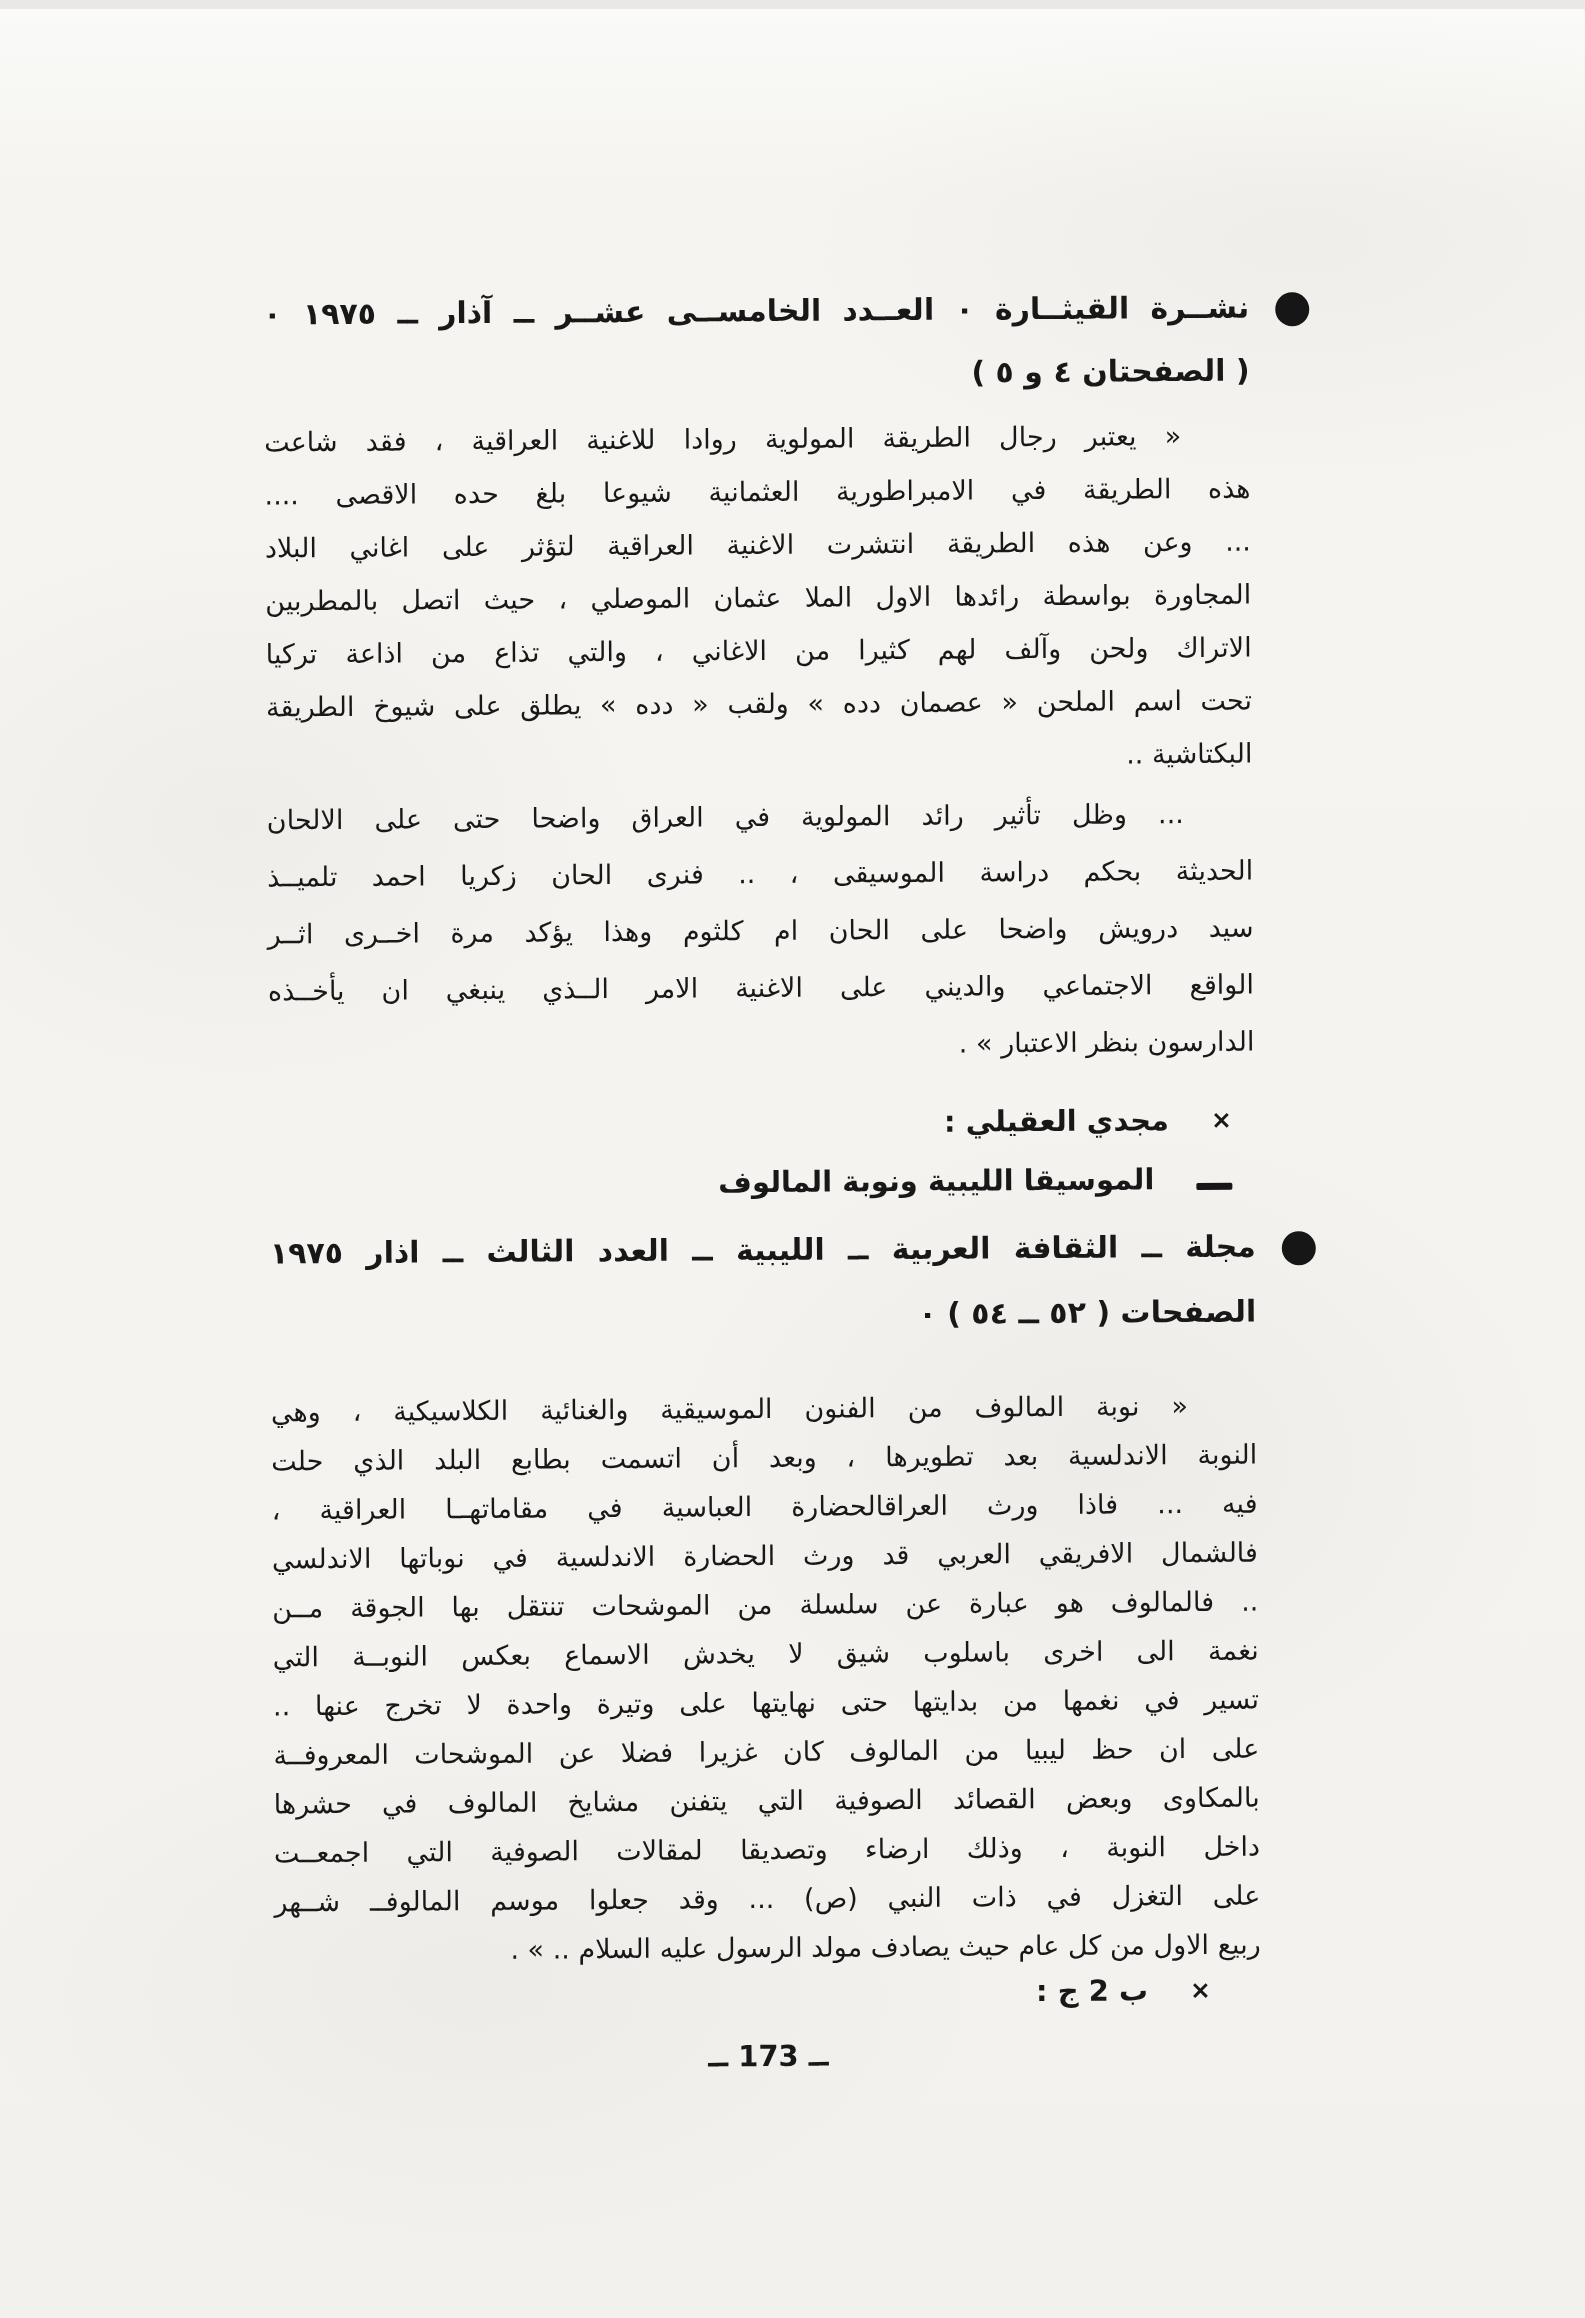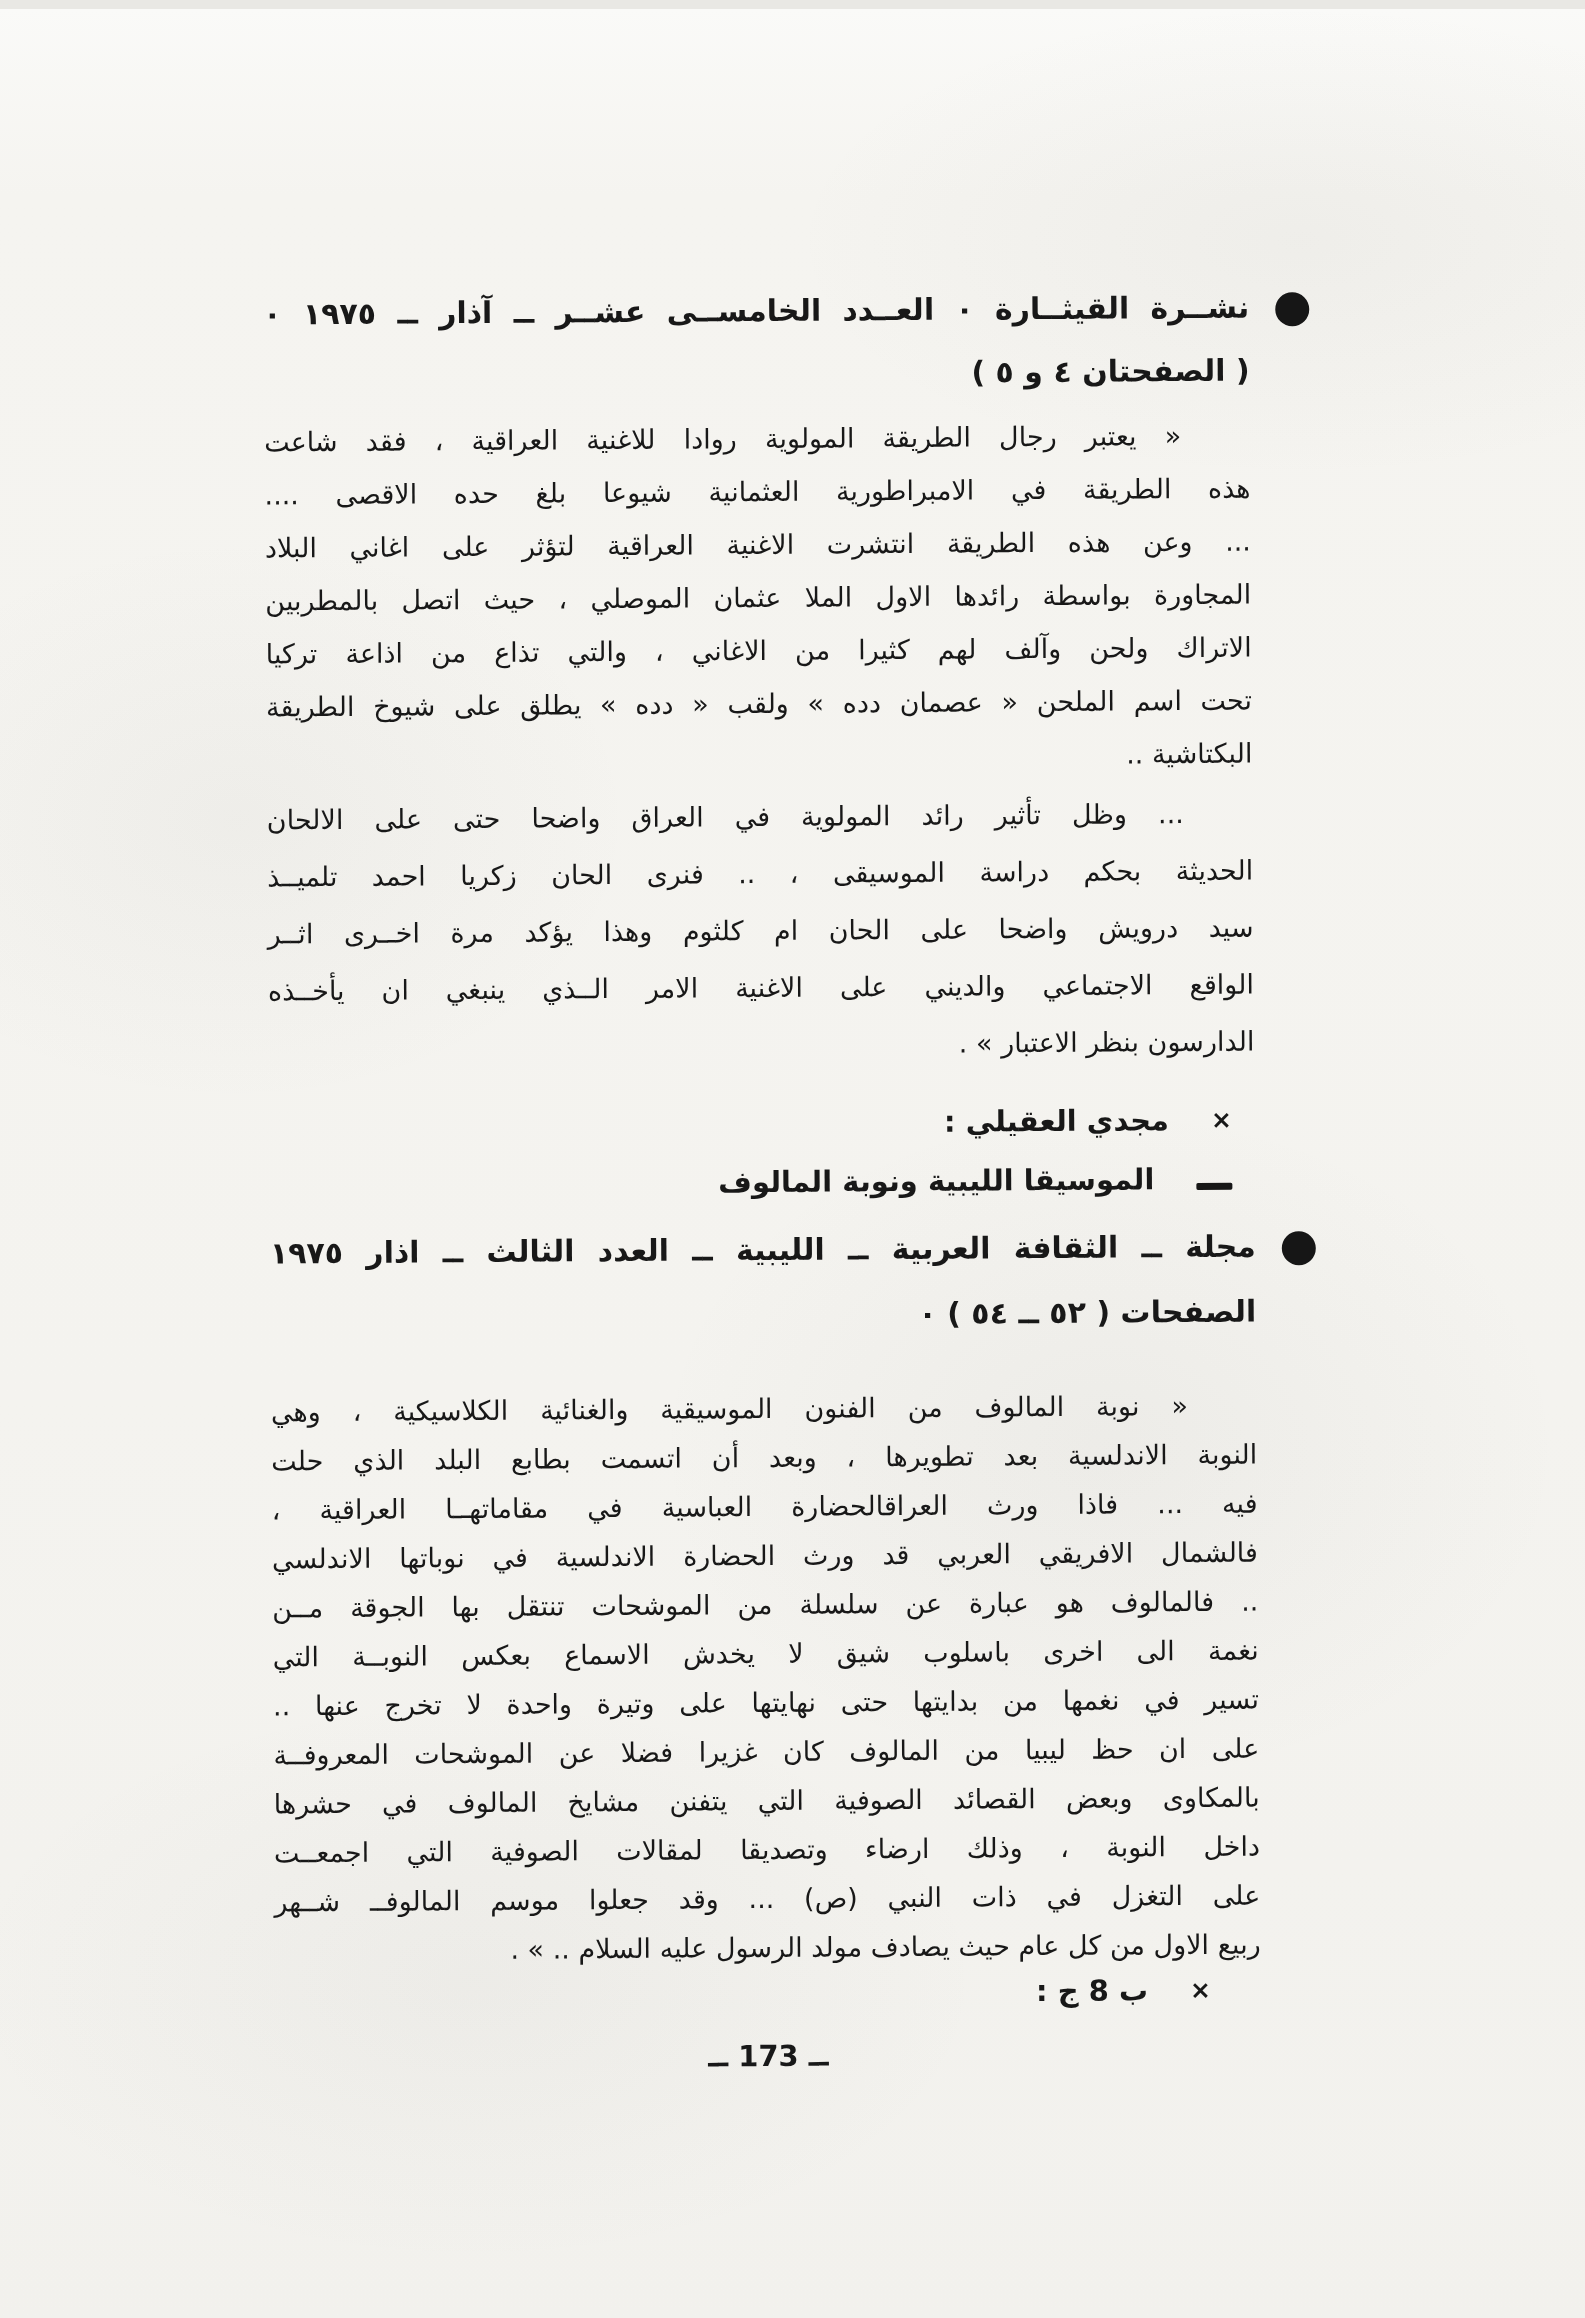--- a/index.html
+++ b/index.html
@@ -146,21 +146,21 @@
         <div class="line">تسير في نغمها من بدايتها حتى نهايتها على وتيرة واحدة لا تخرج عنها ..</div>
         <div class="line">على ان حظ ليبيا من المالوف كان غزيرا فضلا عن الموشحات المعروفــة</div>
         <div class="line">بالمكاوى وبعض القصائد الصوفية التي يتفنن مشايخ المالوف في حشرها</div>
         <div class="line">داخل النوبة ، وذلك ارضاء وتصديقا لمقالات الصوفية التي اجمعــت</div>
         <div class="line">على التغزل في ذات النبي (ص) ... وقد جعلوا موسم المالوفــ شــهر</div>
         <div class="line short">ربيع الاول من كل عام حيث يصادف مولد الرسول عليه السلام .. » .</div>
       </div>
 
     <div class="hrow" style="top:1961px;right:50px;">
       <span class="xmark">×</span>
-      <span>ب 8 ج :</span>
+      <span>ب 2 ج :</span>
     </div>
 
     <div class="abs pagenum" style="top:2030px;">
       <span>ــ 173 ــ</span>
     </div>
 
   </div>
 </div>
 
 

